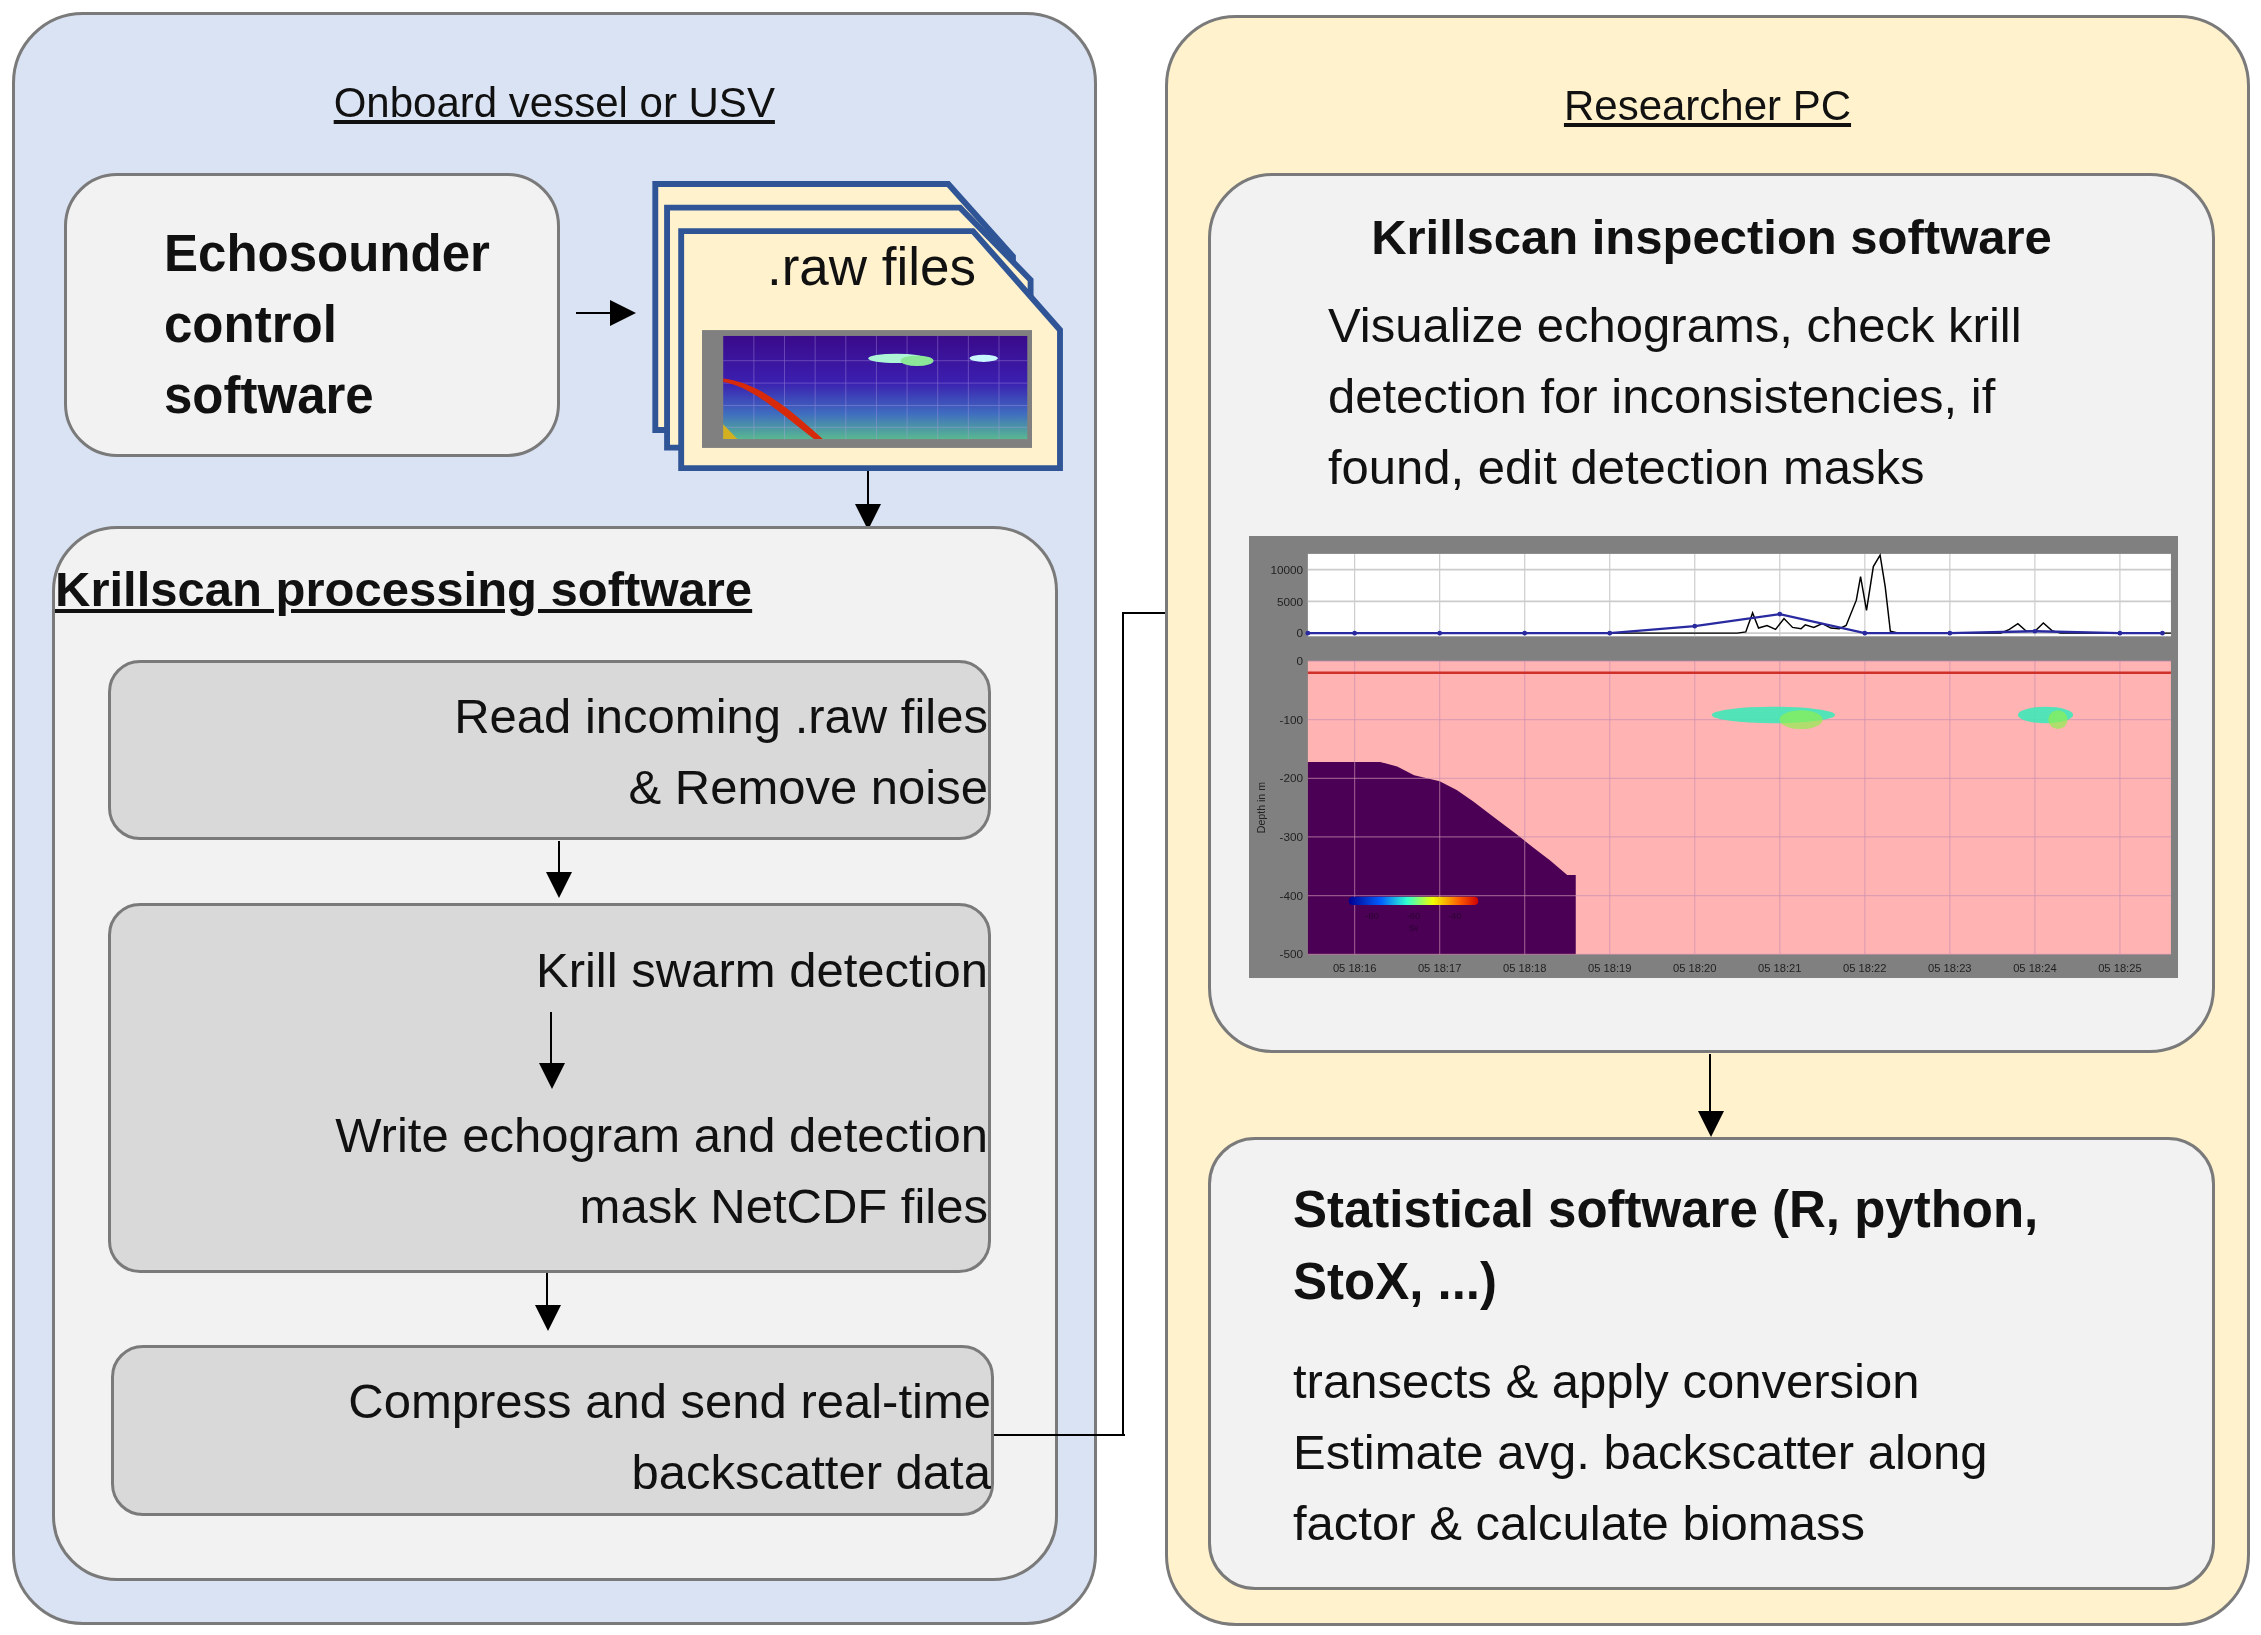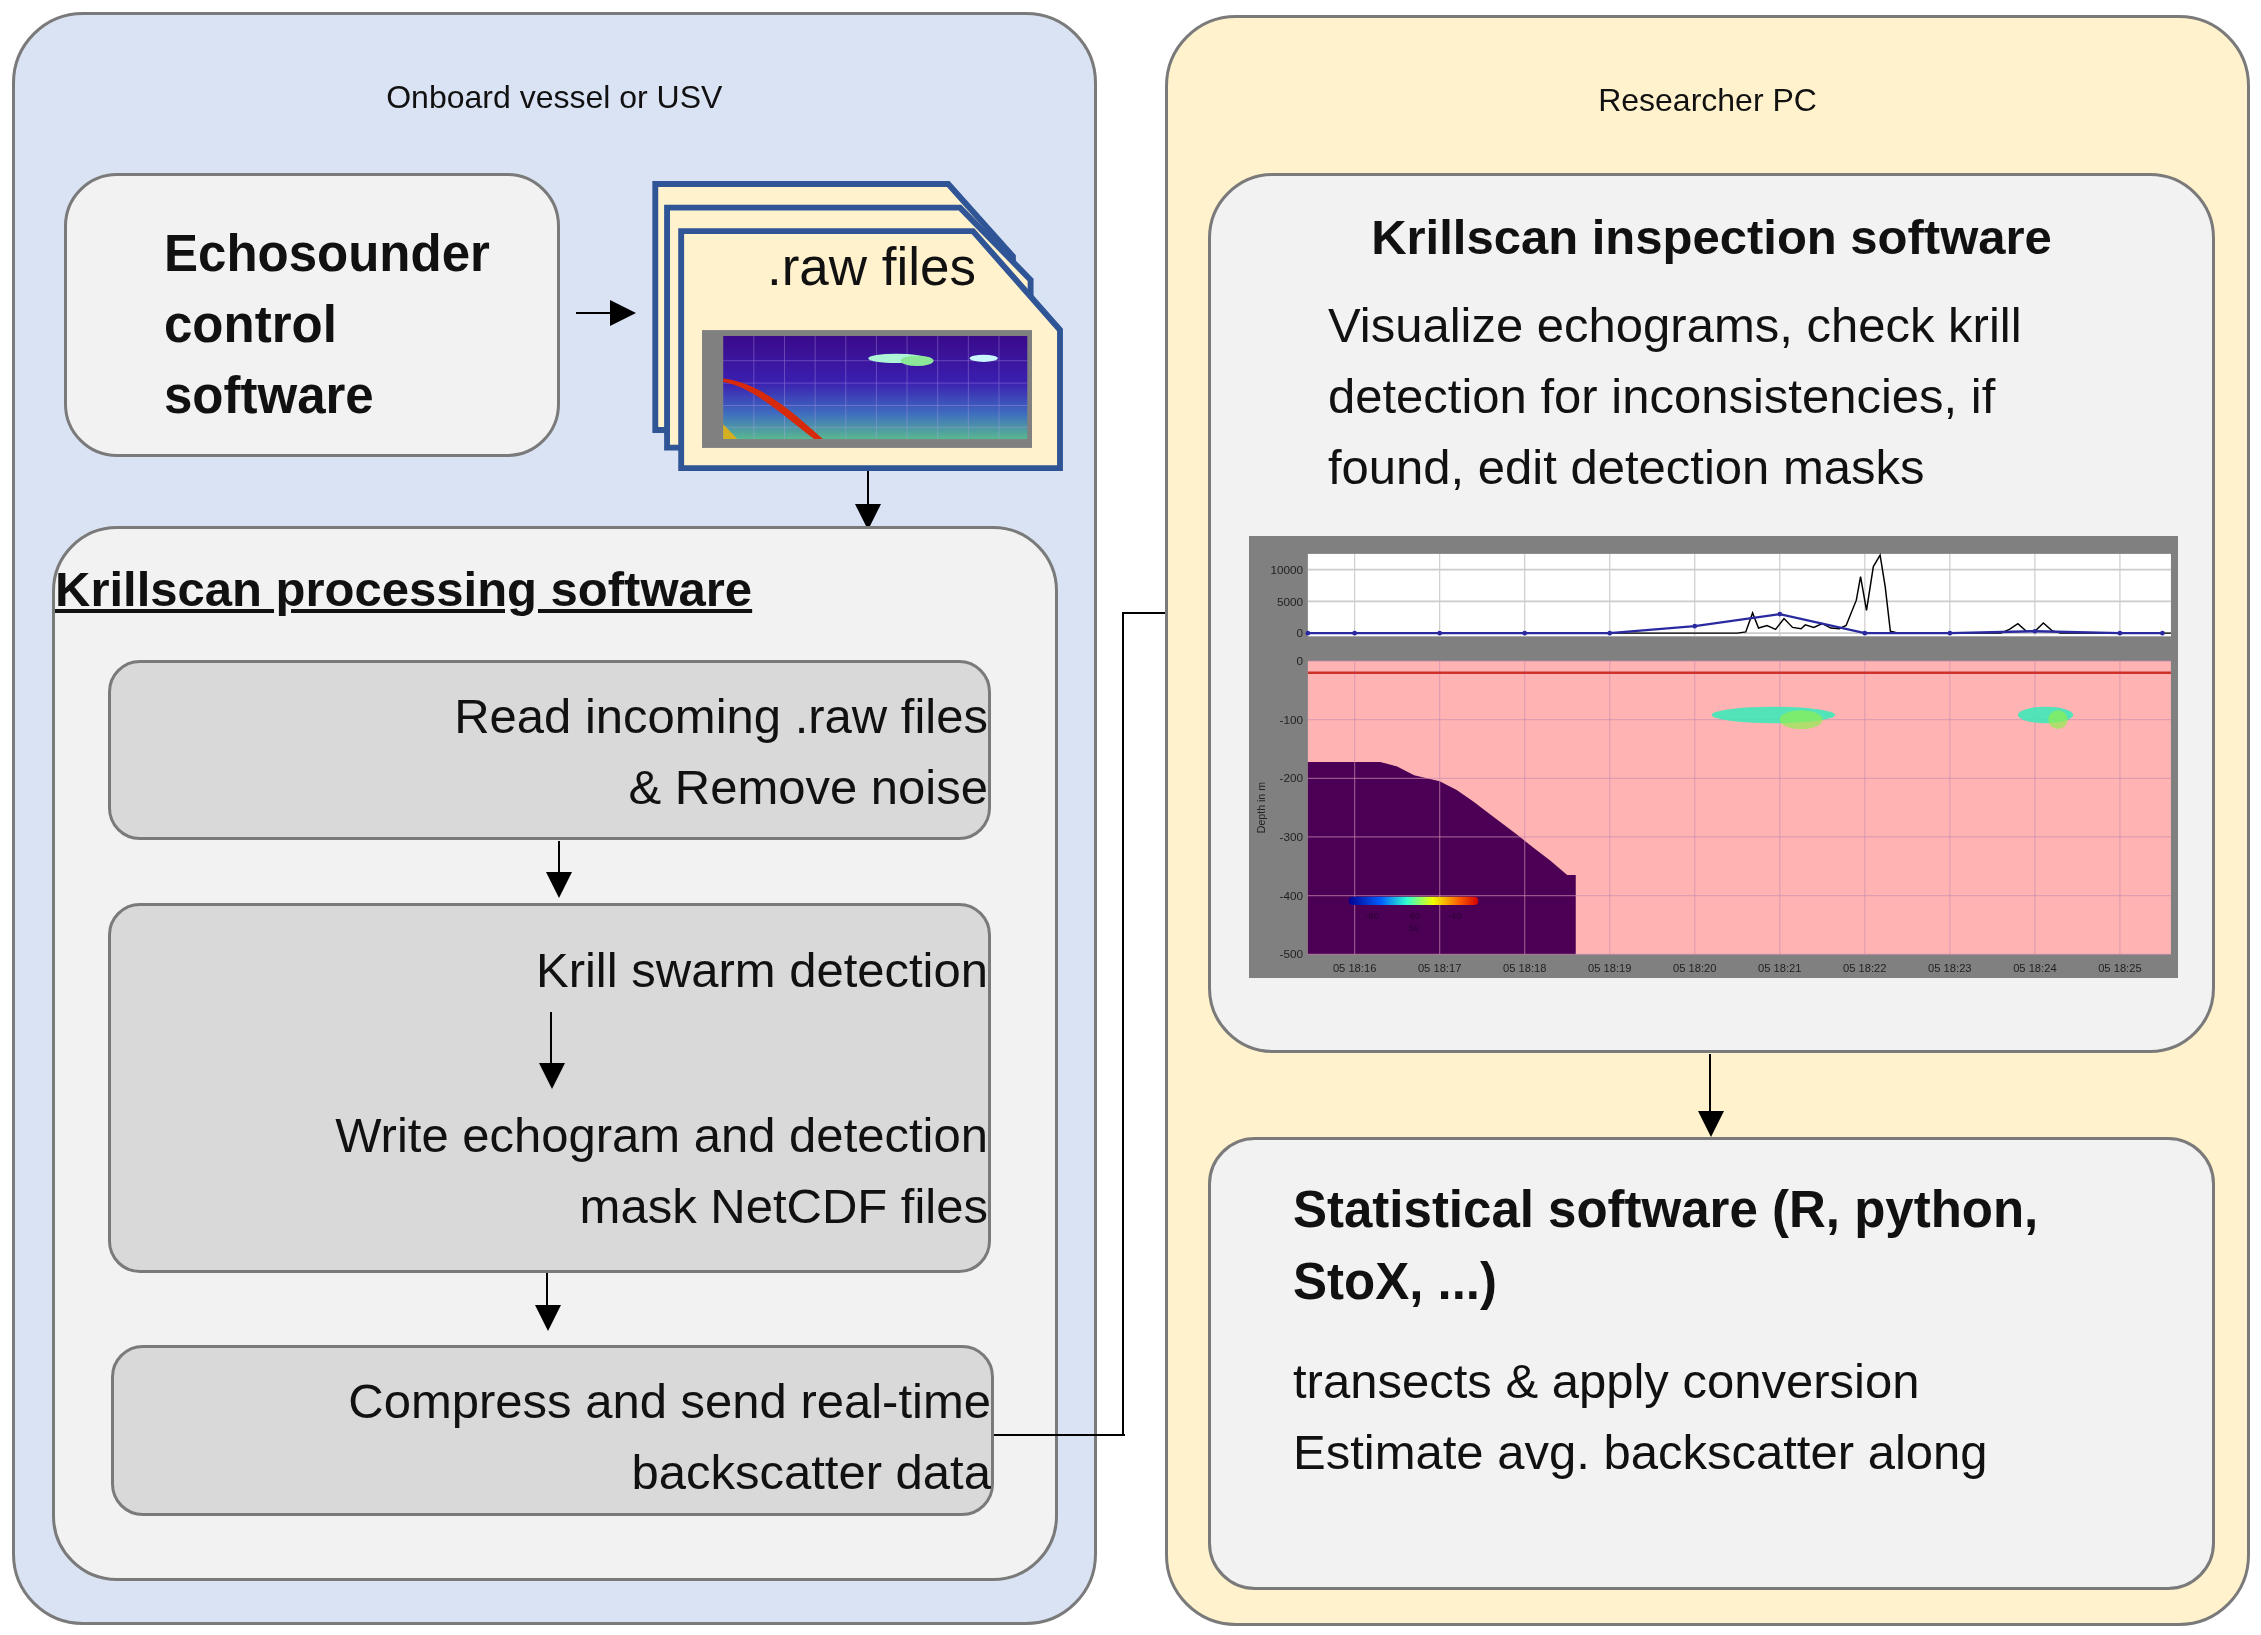--- a/index.html
+++ b/index.html
@@ -2,21 +2,21 @@
 <html style="font-size:9.4px"><head>
 <meta charset="utf-8">
 <style>
   html, body { margin:0; padding:0; background:#ffffff; }
   body { width:2261px; height:1636px; position:relative; overflow:hidden;
          font-family:"Liberation Sans", "DejaVu Sans", sans-serif; color:#111; }
   .abs { position:absolute; box-sizing:border-box; }
   .panel { border:3.5px solid #7a7a7a; border-radius:71px; }
   .panel-left { left:11.8px; top:11.8px; width:1085px; height:1613px; background:#dae3f3; }
   .panel-right { left:1165px; top:14.7px; width:1085px; height:1611px; background:#fff2cc; }
-  .panel-title { position:absolute; left:0; right:0; text-align:center; font-size:32px; top:64px; }
+  .panel-title { position:absolute; left:0; right:0; text-align:center; font-size:42px; top:64px;text-decoration:underline; }
   .box { border:3.5px solid #7a7a7a; border-radius:53px; background:#f2f2f2; }
   .step { border:3.5px solid #7a7a7a; border-radius:32px; background:#d9d9d9; text-align:right; font-size:49px; line-height:71px; }
   .bold { font-weight:bold; }
   .arrow-v { position:absolute; width:2.4px; background:#000; }
   .arrow-h { position:absolute; height:2.4px; background:#000; }
   .head-down { position:absolute; width:0; height:0; border-left:13px solid transparent; border-right:13px solid transparent; border-top:26px solid #000; }
   .head-right { position:absolute; width:0; height:0; border-top:13px solid transparent; border-bottom:13px solid transparent; border-left:26px solid #000; }
   .chart-wrap { position:absolute; left:1249px; top:536px; width:929px; height:442px; background:#808080; }
   svg text { font-family:"Liberation Sans", sans-serif; }
 </style>
@@ -226,15 +226,16 @@
 <div class="head-down" style="left:1698px;top:1111px;"></div>
 
 <div class="abs box" style="left:1208px;top:1137px;width:1007px;height:453px;border-radius:47px;">
   <div class="bold" style="position:absolute;left:82px;top:34px;font-size:51px;line-height:72px;">
     <div>Statistical software (R, python,</div>
     <div>StoX, ...)</div>
   </div>
   <div style="position:absolute;left:82px;top:206px;font-size:49px;line-height:71px;">
     <div>transects &amp; apply conversion</div>
     <div>Estimate avg. backscatter along</div>
+    <div>factor &amp; calculate biomass</div>
   </div>
 </div>
 
 
 </body></html>

